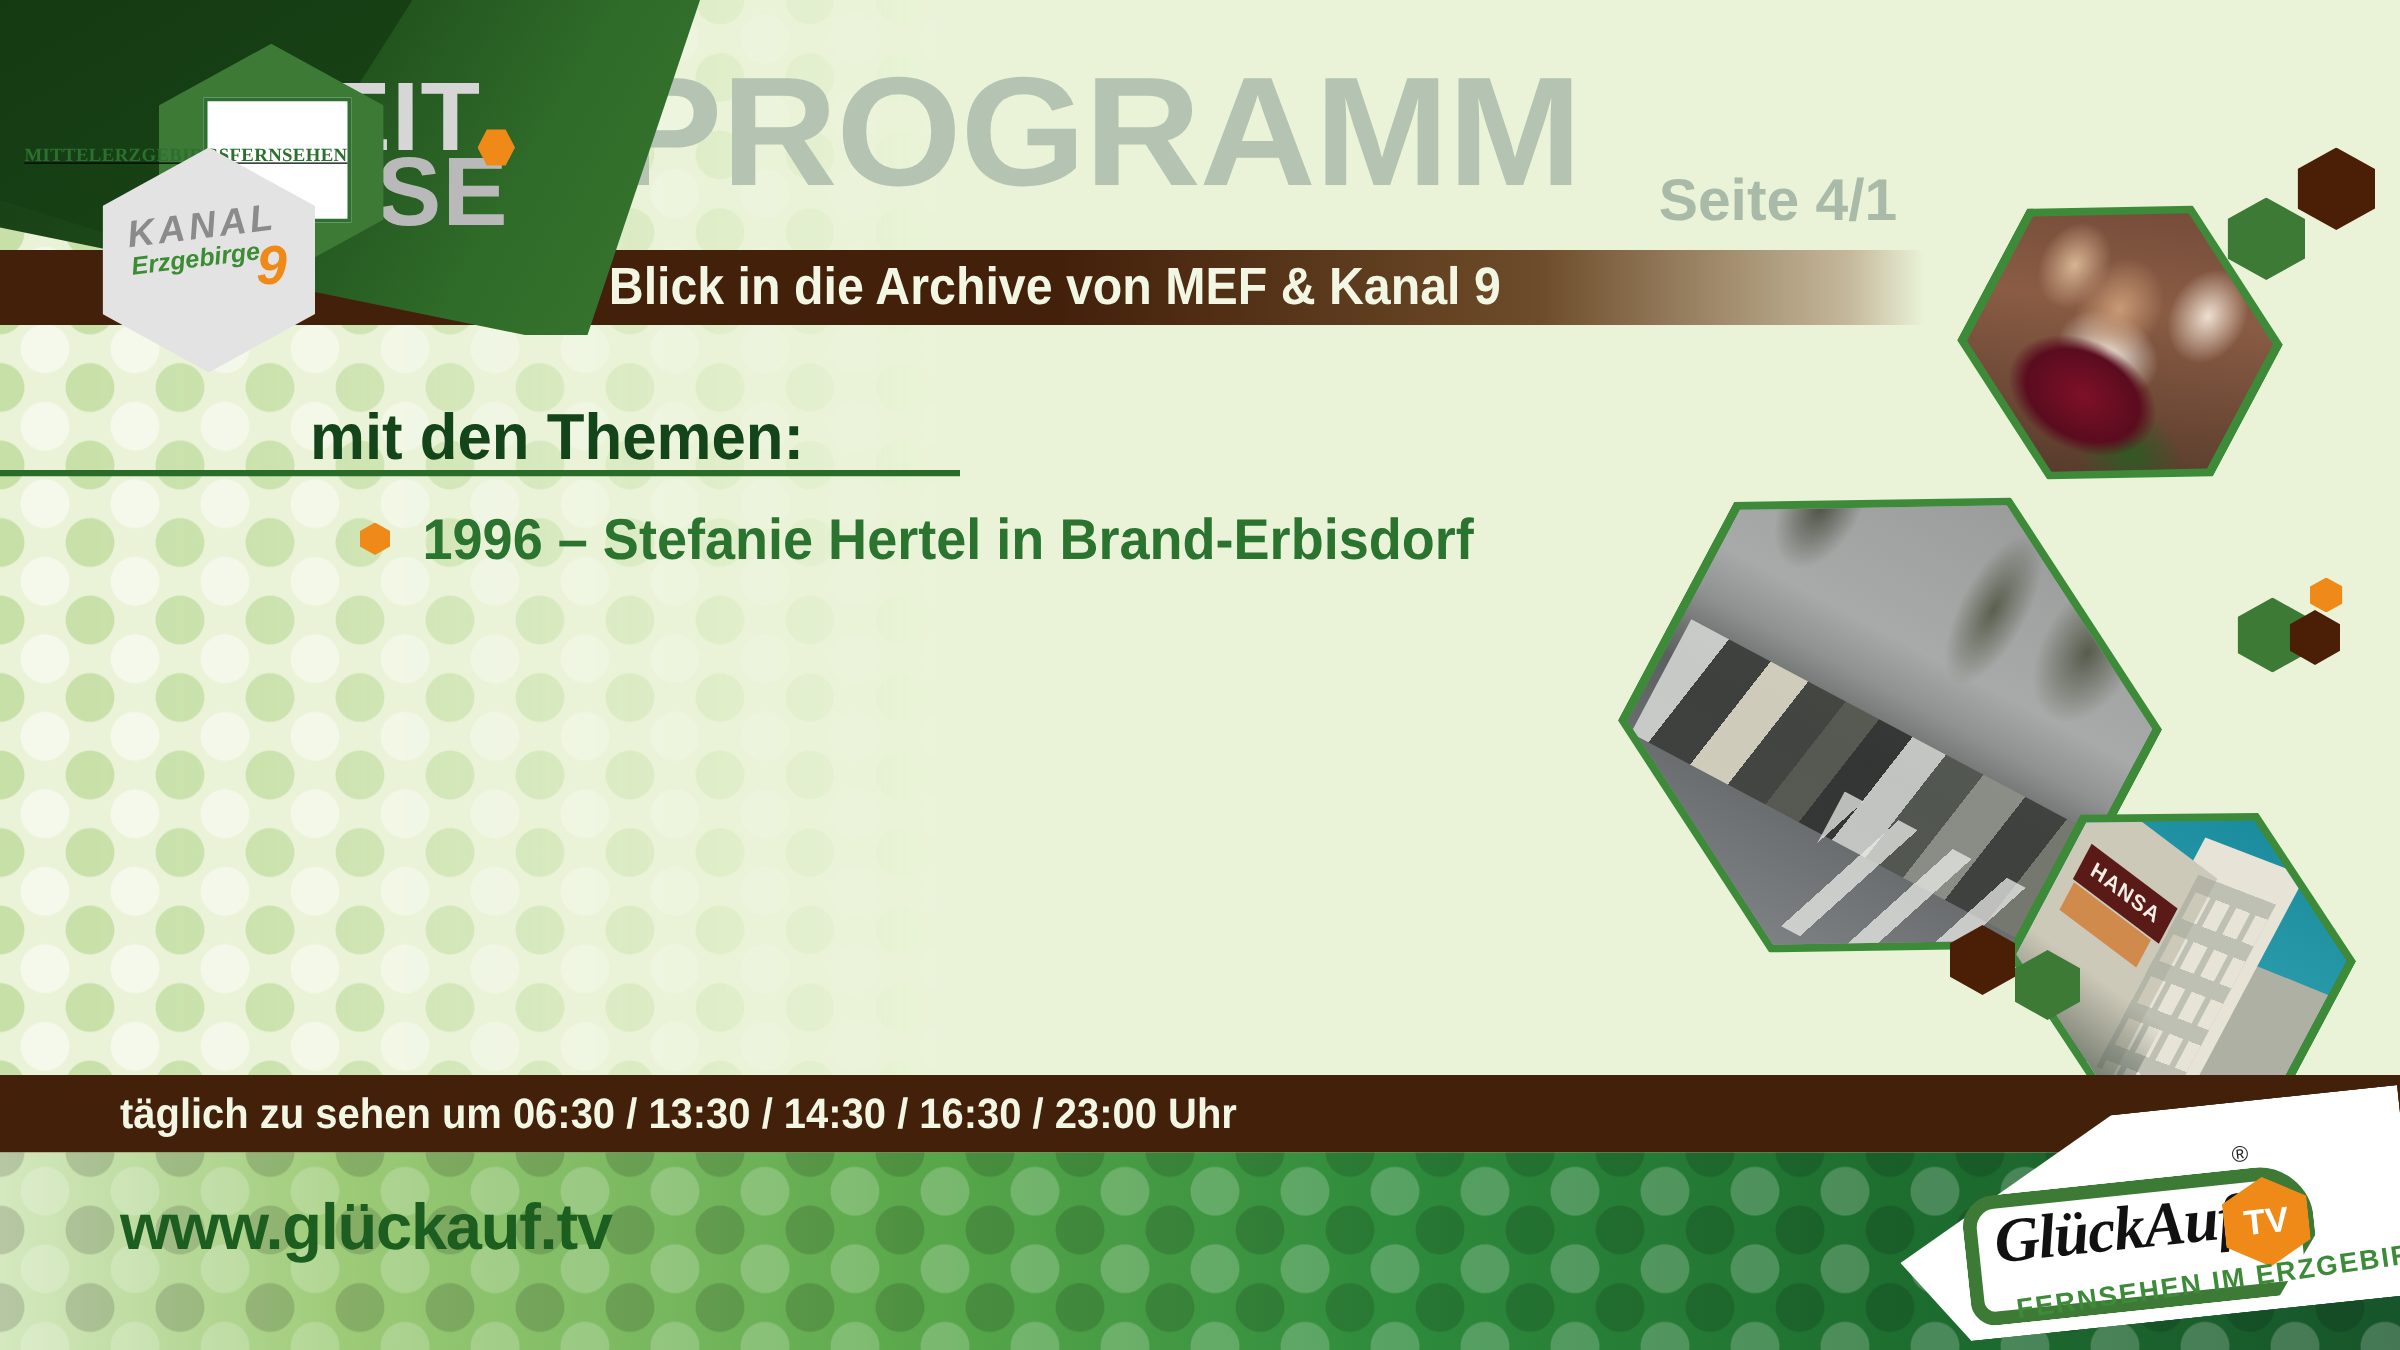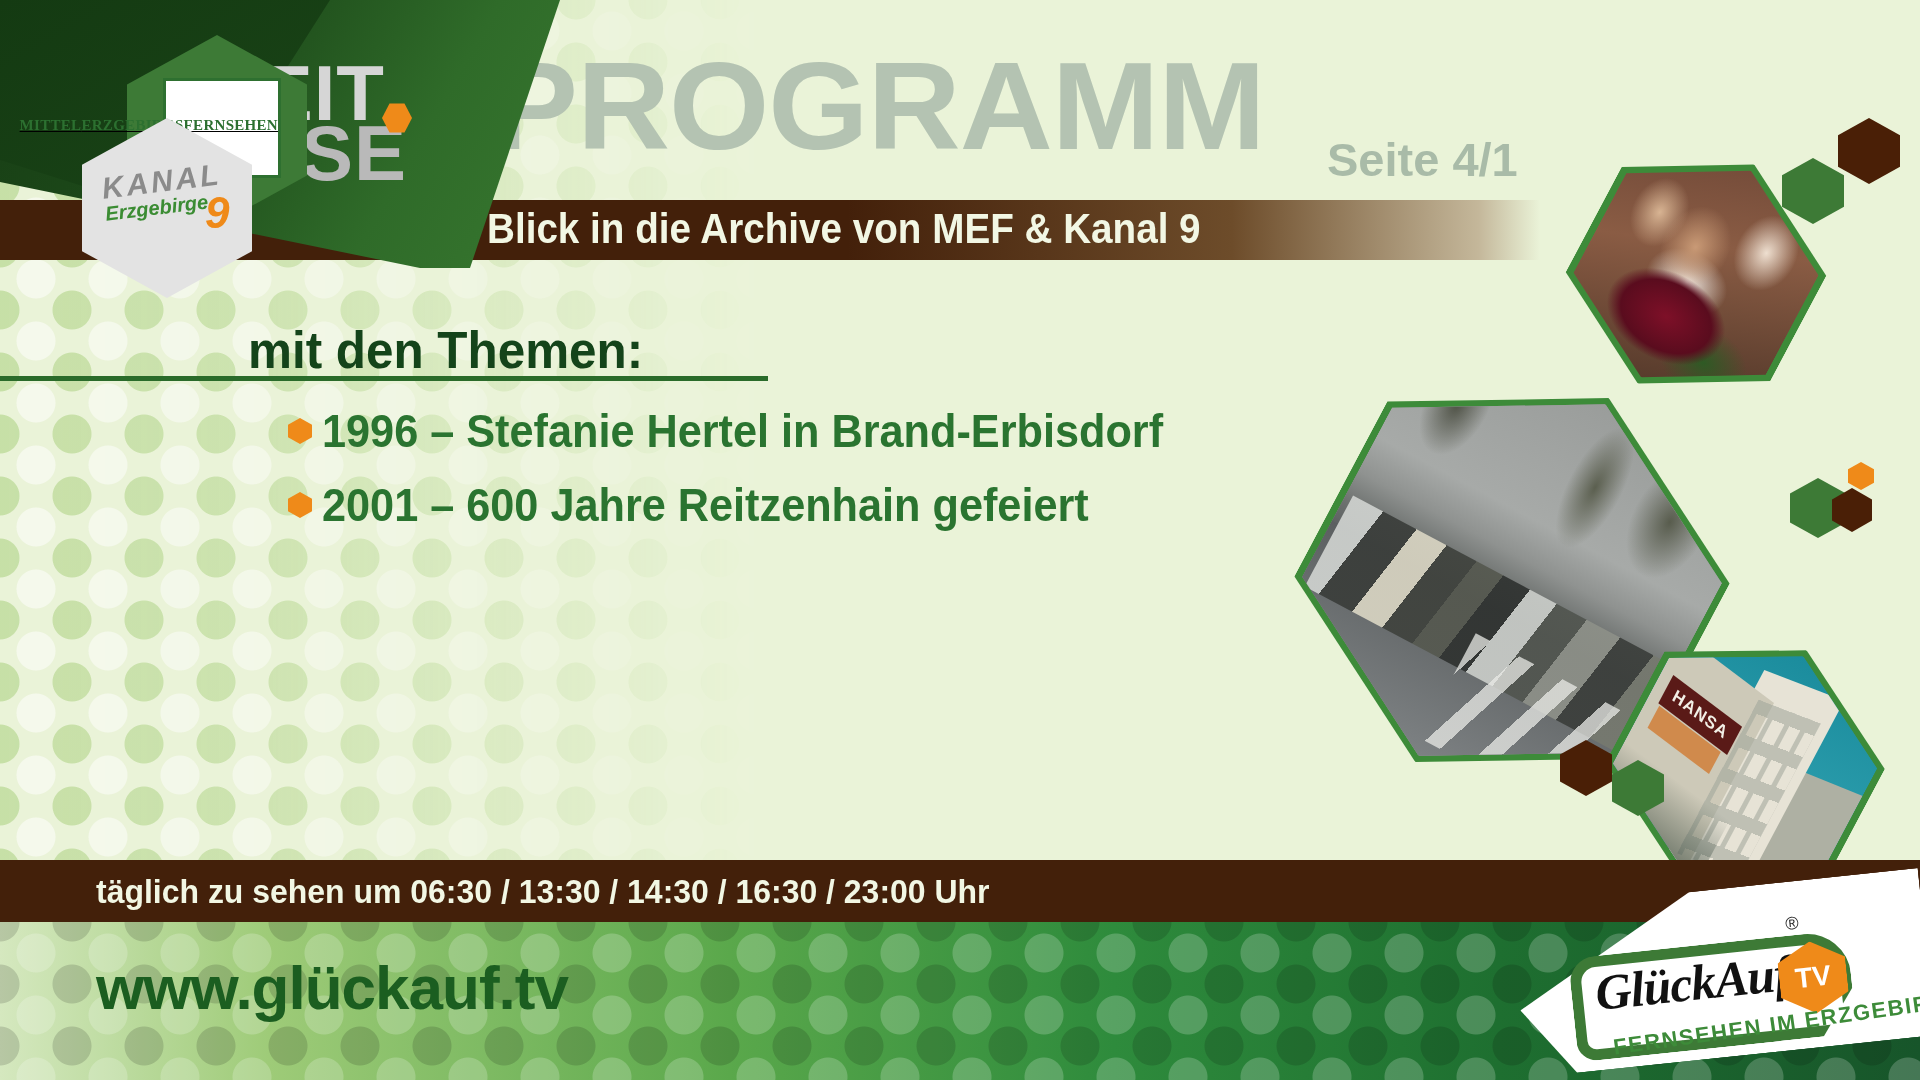--- a/index.html
+++ b/index.html
@@ -117,21 +117,21 @@
   }
 
   
   #rule{position:absolute;left:0;top:376px;width:768px;height:5px;background:#2a6b2a;}
   #themen{
     position:absolute;left:248px;top:320px;font-size:52px;font-weight:bold;color:#14441a;
     font-family:"Liberation Sans Narrow","Liberation Sans",sans-serif;
     transform:scaleX(.95);transform-origin:left top;
   }
   .bullet-row{
-    position:absolute;left:288px;display:flex;align-items:center;gap:10px;white-space:nowrap;
+    position:absolute;left:288px;display:flex;align-items:center;gap:26px;white-space:nowrap;
   }
   .bullet-hex{
     width:24px;height:26px;background:#ef8a19;flex:0 0 auto;
     clip-path:polygon(50% 0,100% 26%,100% 74%,50% 100%,0 74%,0 26%);
   }
   .bullet-text{
     font-size:46px;font-weight:bold;color:#2a7430;
     font-family:"Liberation Sans Narrow","Liberation Sans",sans-serif;
     transform:scaleX(.94);transform-origin:left center;
   }
@@ -251,21 +251,21 @@
     background:linear-gradient(to right,#d5e8bf 0%,#9ecb78 14%,#5aa84b 38%,#2e8b3c 58%,#1e6f30 78%,#17552a 100%);
   }
   #botgreen .hexpat{
     background-image:
       radial-gradient(circle at 50% 50%, rgba(255,255,255,0.20) 0 19px, rgba(0,0,0,0) 20px),
       radial-gradient(circle at 50% 50%, rgba(0,0,0,0.14) 0 19px, rgba(0,0,0,0) 20px);
     background-size:72px 62px,72px 62px;
     background-position:0 0,36px 31px;
   }
   #url{
-    position:absolute;left:96px;top:952px;font-size:62px;font-weight:bold;color:#1b5e20;
+    position:absolute;left:96px;top:952px;font-size:52px;font-weight:bold;color:#1b5e20;
     font-family:"Liberation Sans",sans-serif;letter-spacing:-1px;
   }
 
   
   #gaplate{
     position:absolute;left:1500px;top:912px;width:420px;height:168px;background:#fff;
     clip-path:polygon(190px 0, 420px 0, 420px 168px, 60px 168px, 10px 100px);
     transform:rotate(-6deg);transform-origin:left top;
   }
   #gawrap{position:absolute;left:1536px;top:924px;width:400px;height:150px;transform:rotate(-6deg);transform-origin:left top;}
@@ -325,24 +325,20 @@
   <div id="k9kanal">KANAL</div>
   <div id="k9erz">Erzgebirge</div>
   <div id="k9nine">9</div>
 
   <div id="rule"></div>
   <div id="themen">mit den Themen:</div>
 
   <div class="bullet-row" style="top:404px">
     <div class="bullet-hex"></div>
     <div class="bullet-text">1996 – Stefanie Hertel in Brand-Erbisdorf</div>
-  </div>
-  <div class="bullet-row" style="top:478px">
-    <div class="bullet-hex"></div>
-    <div class="bullet-text">2001 – 600 Jahre Reitzenhain gefeiert</div>
   </div>
 
   <div class="photohex" id="ph1">
     <div class="frame"></div>
     <div class="inner"></div>
   </div>
 
   <div class="photohex" id="ph2">
     <div class="frame"></div>
     <div class="inner">

